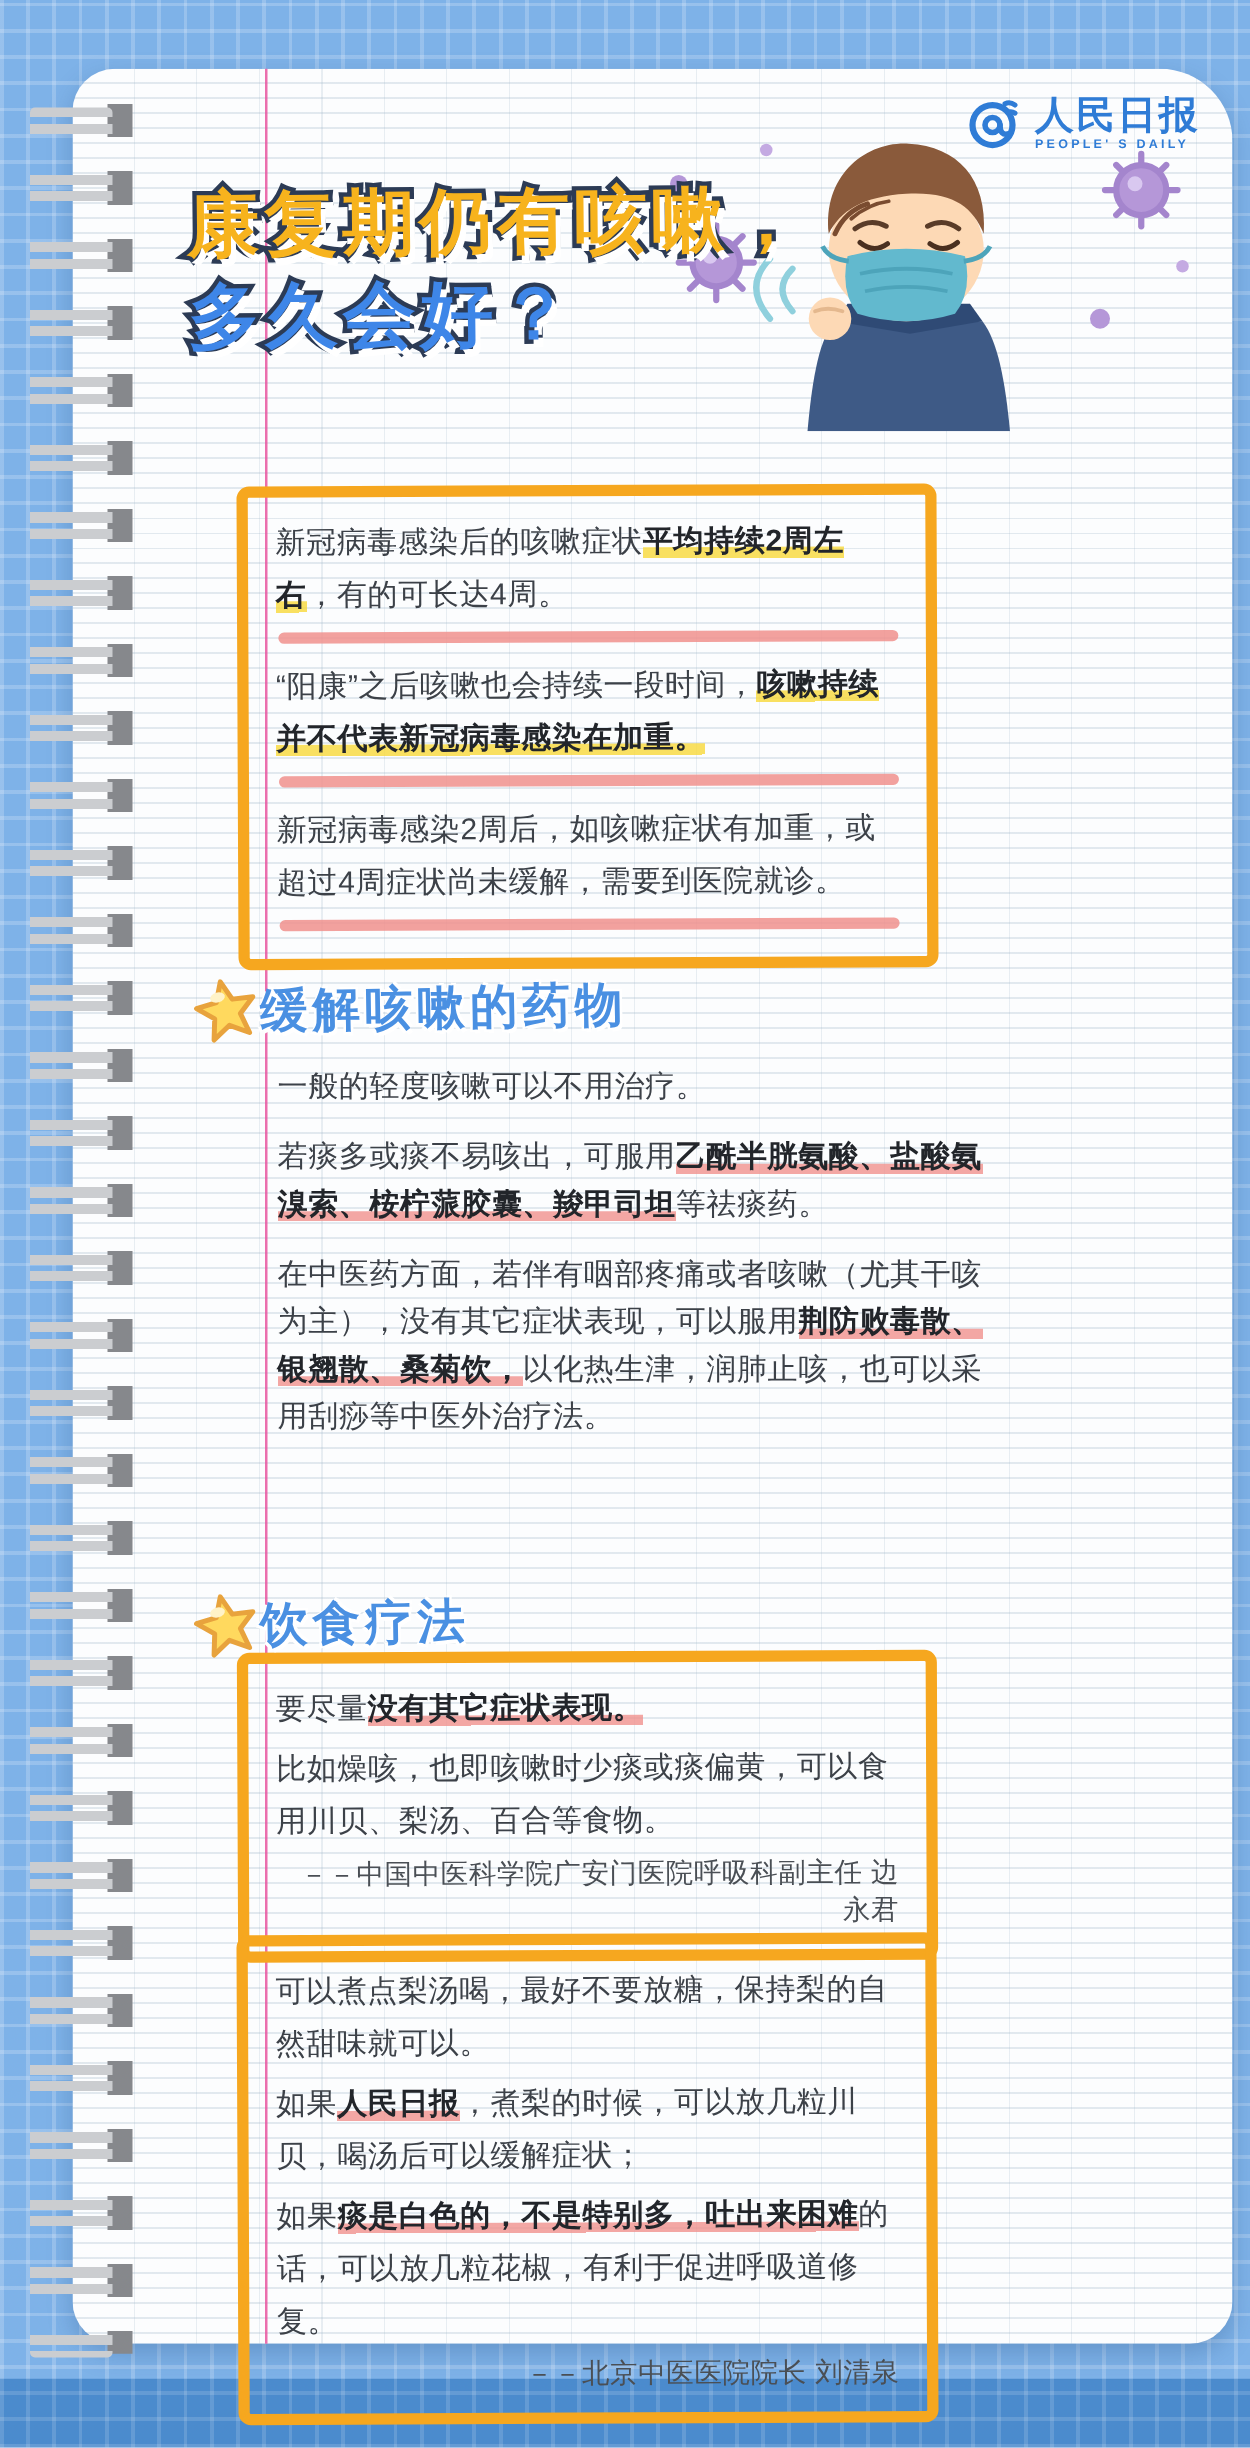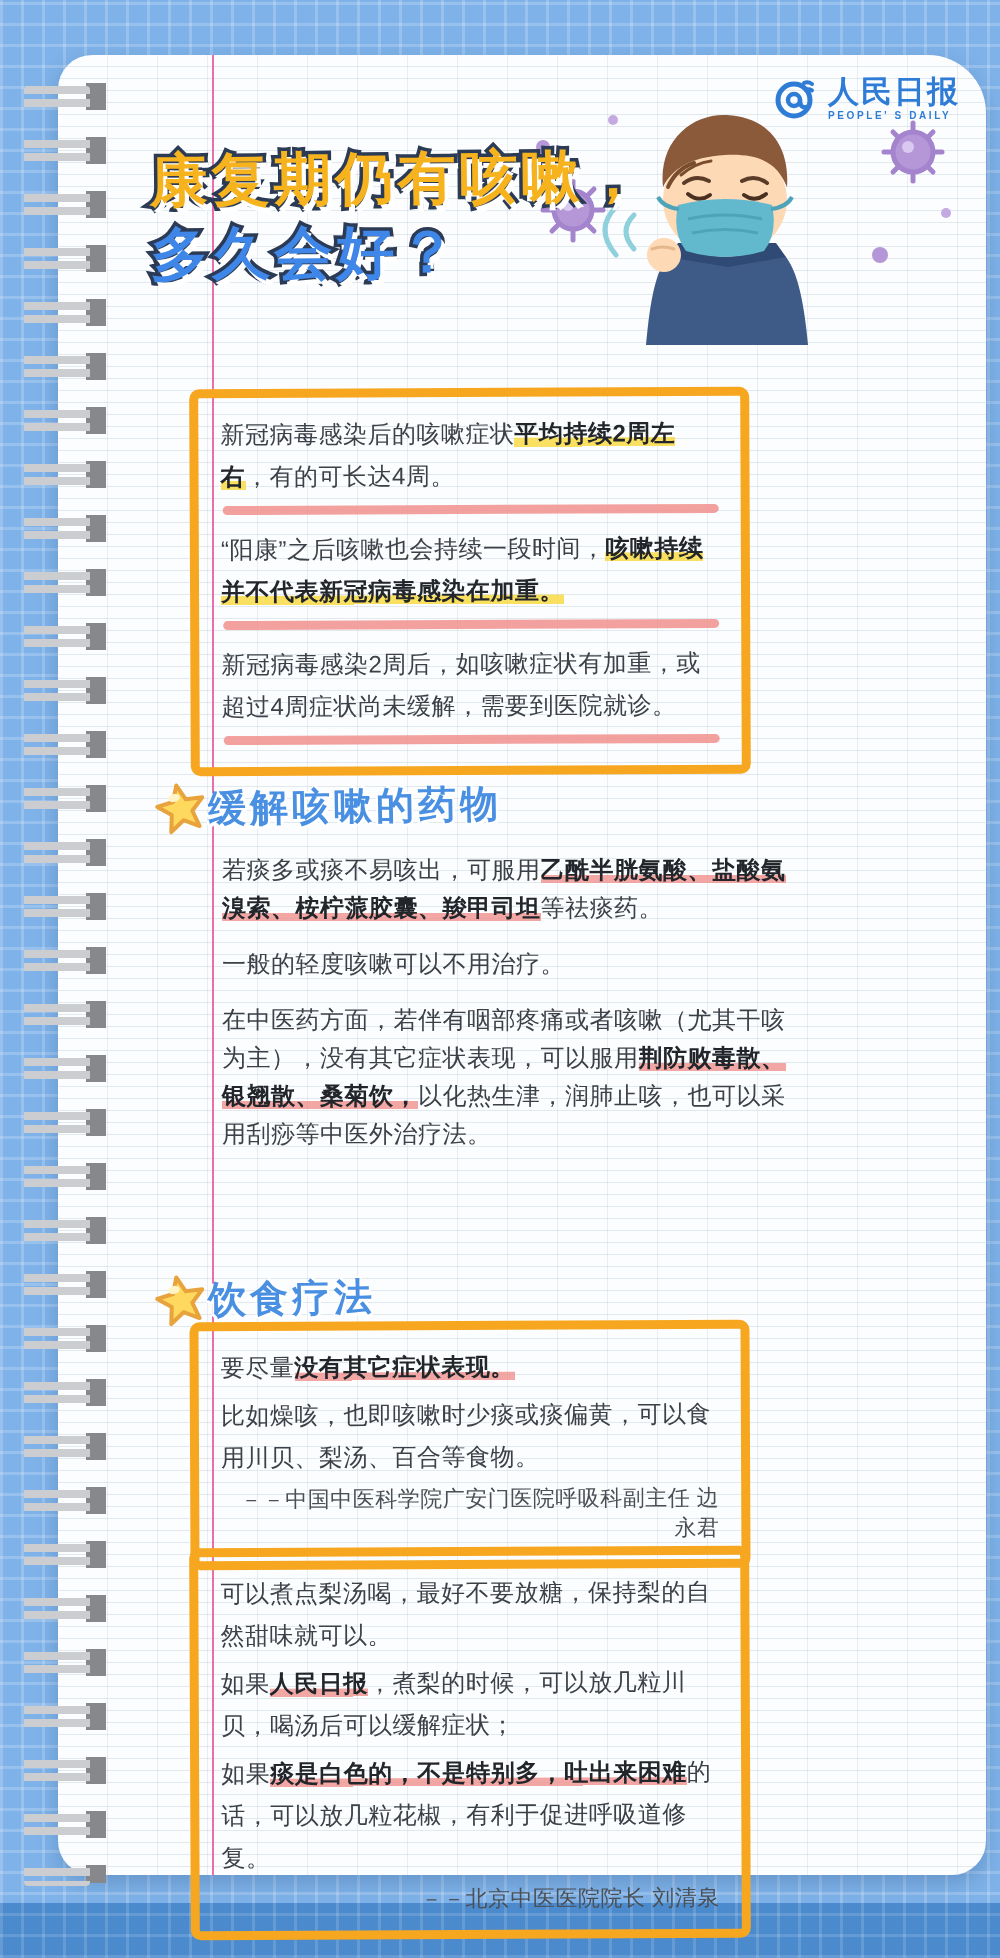--- a/index.html
+++ b/index.html
@@ -162,22 +162,22 @@
 
   <div class="section-head head1">
     <svg width="54" height="54" viewBox="0 0 54 54">
       <path d="M27 4 L33.5 19.5 L50 21 L37.5 32 L41.5 48.5 L27 39.5 L12.5 48.5 L16.5 32 L4 21 L20.5 19.5 Z" fill="#ffd95e" stroke="#e8a33d" stroke-width="4" stroke-linejoin="round" transform="rotate(-12 27 27)"></path>
       <ellipse cx="20" cy="17" rx="6" ry="4" fill="#fff3c8" transform="rotate(-15 20 17)"></ellipse>
     </svg>
     <span class="head-text">缓解咳嗽的药物</span>
   </div>
 
   <div class="drug-group tight">
+    <p class="para">一般的轻度咳嗽可以不用治疗。</p>
     <p class="para"><span>若痰多或痰不易咳出，可服用</span><span class="b u-pink">乙酰半胱氨酸、盐酸氨溴索、桉柠蒎胶囊、羧甲司坦</span><span>等祛痰药。</span></p>
-    <p class="para">一般的轻度咳嗽可以不用治疗。</p>
     <p class="para"><span>在中医药方面，若伴有咽部疼痛或者咳嗽（尤其干咳为主），没有其它症状表现，可以服用</span><span class="b u-pink">荆防败毒散、银翘散、桑菊饮，</span><span>以化热生津，润肺止咳，也可以采用刮痧等中医外治疗法。</span></p>
   </div>
 
   <div class="section-head head2">
     <svg width="54" height="54" viewBox="0 0 54 54">
       <path d="M27 4 L33.5 19.5 L50 21 L37.5 32 L41.5 48.5 L27 39.5 L12.5 48.5 L16.5 32 L4 21 L20.5 19.5 Z" fill="#ffd95e" stroke="#e8a33d" stroke-width="4" stroke-linejoin="round" transform="rotate(-12 27 27)"></path>
       <ellipse cx="20" cy="17" rx="6" ry="4" fill="#fff3c8" transform="rotate(-15 20 17)"></ellipse>
     </svg>
     <span class="head-text">饮食疗法</span>
   </div>

